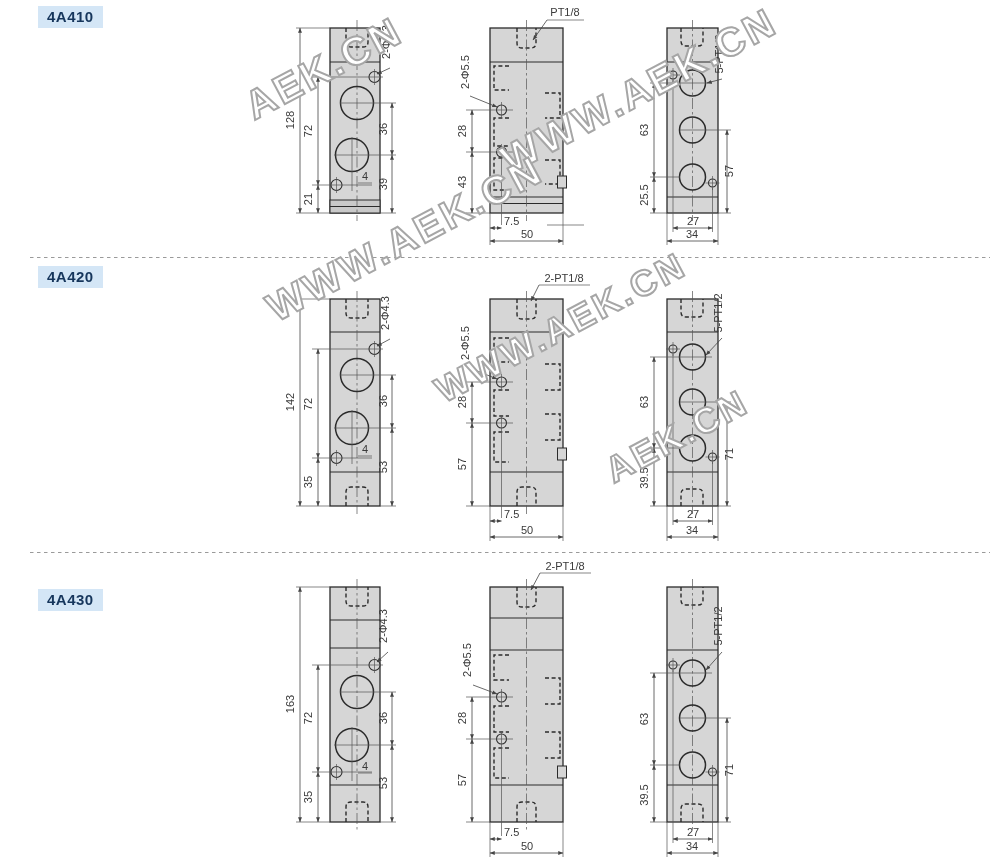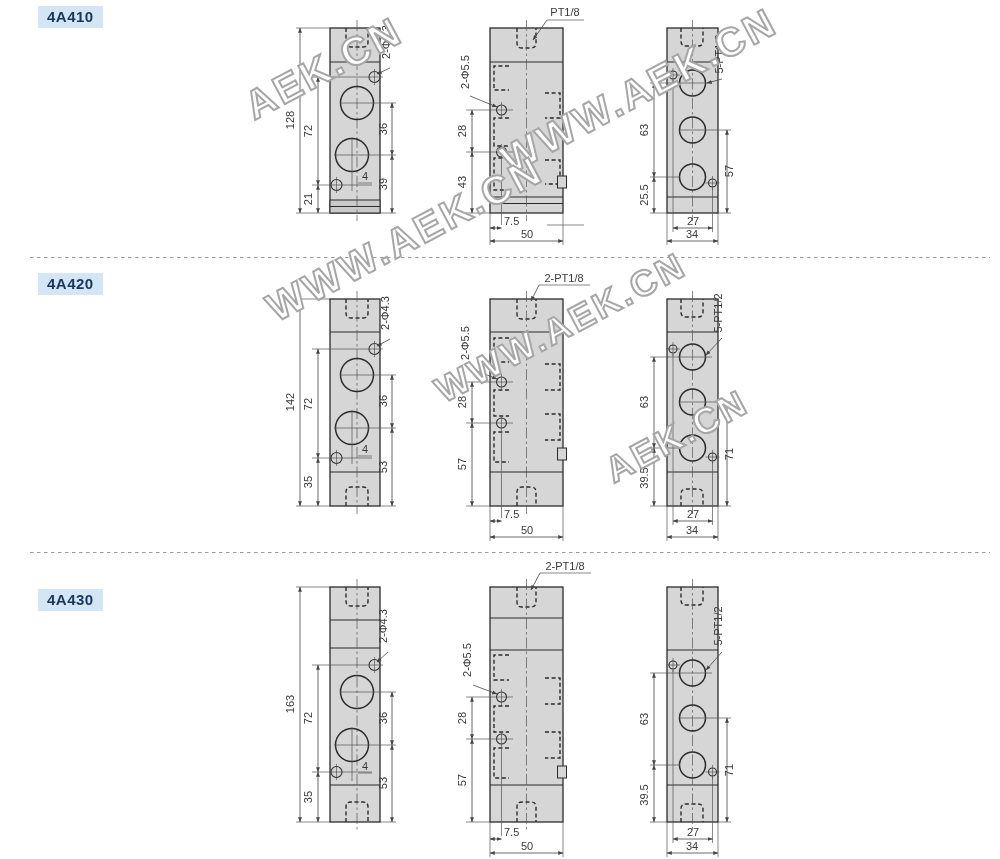--- a/index.html
+++ b/index.html
@@ -22,21 +22,21 @@
   .screw{fill:#d6d6d6;stroke:#2b2b2b;stroke-width:1.1;}
   .notch{fill:#d6d6d6;stroke:#2b2b2b;stroke-width:1;}
   .sep{stroke:#9a9a9a;stroke-width:1;stroke-dasharray:3.5 3.5;}
 </style>
 </head>
 <body>
 
 <div class="page">
 
   <div class="badge" style="top:6px">4A410</div>
-  <div class="badge" style="top:273px">4A420</div>
+  <div class="badge" style="top:266px">4A420</div>
   <div class="badge" style="top:589px">4A430</div>
 
   <svg class="drawing" width="1000" height="859" viewBox="0 0 1000 859">
     <defs>
       <marker id="ar" viewBox="0 0 10 10" refX="8.5" refY="5" markerWidth="7" markerHeight="7" orient="auto-start-reverse">
         <path d="M0 1.5 L9 5 L0 8.5 Z" fill="#444"></path>
       </marker>
     </defs>
 
     <g>

